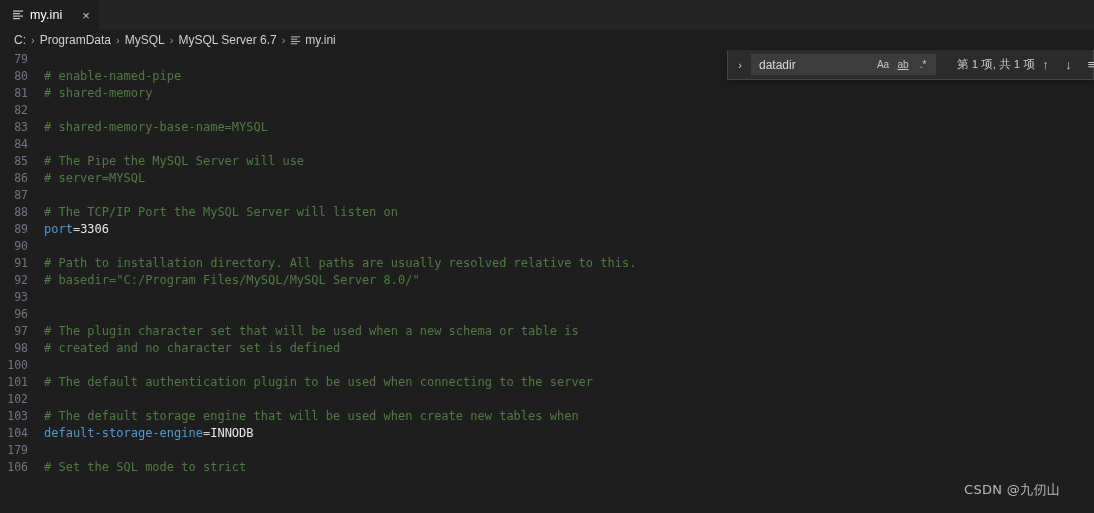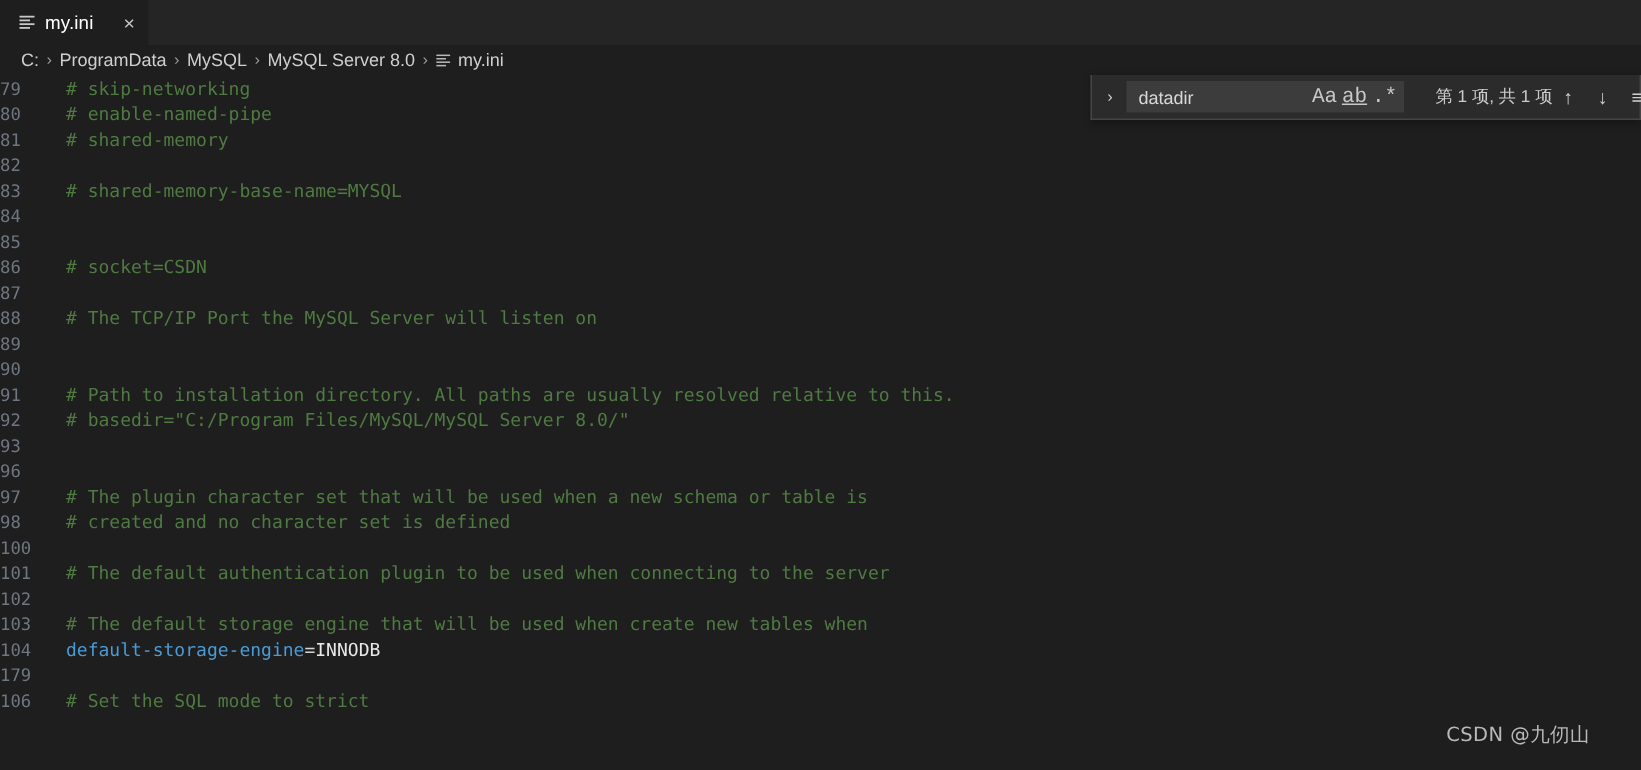--- a/index.html
+++ b/index.html
@@ -105,21 +105,21 @@
     display: flex;
     align-items: center;
     font-family: "DejaVu Sans Mono", monospace;
     font-size: 12px;
     white-space: pre;
   }
   .code-row.active { background: #282828; }
   .ln {
     width: 44px;
     flex: 0 0 44px;
-    text-align: left;
+    text-align: right;
     padding-right: 16px;
     box-sizing: border-box;
     color: #6e7681;
     font-size: 11.5px;
     font-family: "DejaVu Sans Mono", monospace;
     user-select: none;
   }
   .code-row.active .ln { color: #d0d0d0; }
   .code-text {
     flex: 1 1 auto;
@@ -186,22 +186,22 @@
     padding: 0;
     min-width: 0;
   }
   .find-opt {
     width: 20px;
     height: 18px;
     display: inline-flex;
     align-items: center;
     justify-content: center;
     color: #c8c8c8;
-    font-size: 14px;
-    font-family: Liberation Mono, monospace;
+    font-size: 10px;
+    font-family: Liberation Sans, sans-serif;
     flex: 0 0 auto;
   }
   .find-opt.underlined { text-decoration: underline; }
   .find-count {
     font-size: 11.5px;
     color: #cccccc;
     margin-left: 21px;
     white-space: nowrap;
     font-family: "Liberation Sans", sans-serif;
     flex: 0 0 auto;
@@ -254,47 +254,47 @@
   </div>
 </div>
 
 <div id="breadcrumb">
   <span class="crumb">C:</span>
   <span class="crumb-sep">›</span>
   <span class="crumb">ProgramData</span>
   <span class="crumb-sep">›</span>
   <span class="crumb">MySQL</span>
   <span class="crumb-sep">›</span>
-  <span class="crumb">MySQL Server 8.0</span>
+  <span class="crumb">MySQL Server 6.7</span>
   <span class="crumb-sep">›</span>
   <span class="crumb-file">
     <span class="crumb-icon">
       <svg width="11" height="11" viewBox="0 0 12 12">
         <rect x="1" y="1.5" width="10" height="1.1" fill="#b8b8b8"></rect>
         <rect x="1" y="4" width="7" height="1.1" fill="#b8b8b8"></rect>
         <rect x="1" y="6.5" width="10" height="1.1" fill="#b8b8b8"></rect>
         <rect x="1" y="9" width="7" height="1.1" fill="#b8b8b8"></rect>
       </svg>
     </span>
     <span class="crumb">my.ini</span>
   </span>
 </div>
 
 <div id="editor">
-    <div class="code-row"><span class="ln">79</span><span class="code-text"><span class="tok-comment"># skip-networking</span></span></div>
+    <div class="code-row"><span class="ln">79</span></div>
     <div class="code-row"><span class="ln">80</span><span class="code-text"><span class="tok-comment"># enable-named-pipe</span></span></div>
     <div class="code-row"><span class="ln">81</span><span class="code-text"><span class="tok-comment"># shared-memory</span></span></div>
     <div class="code-row"><span class="ln">82</span><span class="code-text"></span></div>
     <div class="code-row"><span class="ln">83</span><span class="code-text"><span class="tok-comment"># shared-memory-base-name=MYSQL</span></span></div>
     <div class="code-row"><span class="ln">84</span><span class="code-text"></span></div>
-    <div class="code-row"><span class="ln">85</span></div>
-    <div class="code-row"><span class="ln">86</span><span class="code-text"><span class="tok-comment"># socket=CSDN</span></span></div>
+    <div class="code-row"><span class="ln">85</span><span class="code-text"><span class="tok-comment"># The Pipe the MySQL Server will use</span></span></div>
+    <div class="code-row"><span class="ln">86</span><span class="code-text"><span class="tok-comment"># server=MYSQL</span></span></div>
     <div class="code-row"><span class="ln">87</span><span class="code-text"></span></div>
     <div class="code-row"><span class="ln">88</span><span class="code-text"><span class="tok-comment"># The TCP/IP Port the MySQL Server will listen on</span></span></div>
-    <div class="code-row"><span class="ln">89</span></div>
+    <div class="code-row"><span class="ln">89</span><span class="code-text"><span class="tok-key">port</span><span class="tok-op">=</span><span class="tok-val">3306</span></span></div>
     <div class="code-row"><span class="ln">90</span><span class="code-text"></span></div>
     <div class="code-row"><span class="ln">91</span><span class="code-text"><span class="tok-comment"># Path to installation directory. All paths are usually resolved relative to this.</span></span></div>
     <div class="code-row"><span class="ln">92</span><span class="code-text"><span class="tok-comment"># basedir="C:/Program Files/MySQL/MySQL Server 8.0/"</span></span></div>
     <div class="code-row"><span class="ln">93</span><span class="code-text"></span></div>
     <div class="code-row"><span class="ln">96</span><span class="code-text"></span></div>
     <div class="code-row"><span class="ln">97</span><span class="code-text"><span class="tok-comment"># The plugin character set that will be used when a new schema or table is</span></span></div>
     <div class="code-row"><span class="ln">98</span><span class="code-text"><span class="tok-comment"># created and no character set is defined</span></span></div>
     <div class="code-row"><span class="ln">100</span><span class="code-text"></span></div>
     <div class="code-row"><span class="ln">101</span><span class="code-text"><span class="tok-comment"># The default authentication plugin to be used when connecting to the server</span></span></div>
     <div class="code-row"><span class="ln">102</span><span class="code-text"></span></div>

